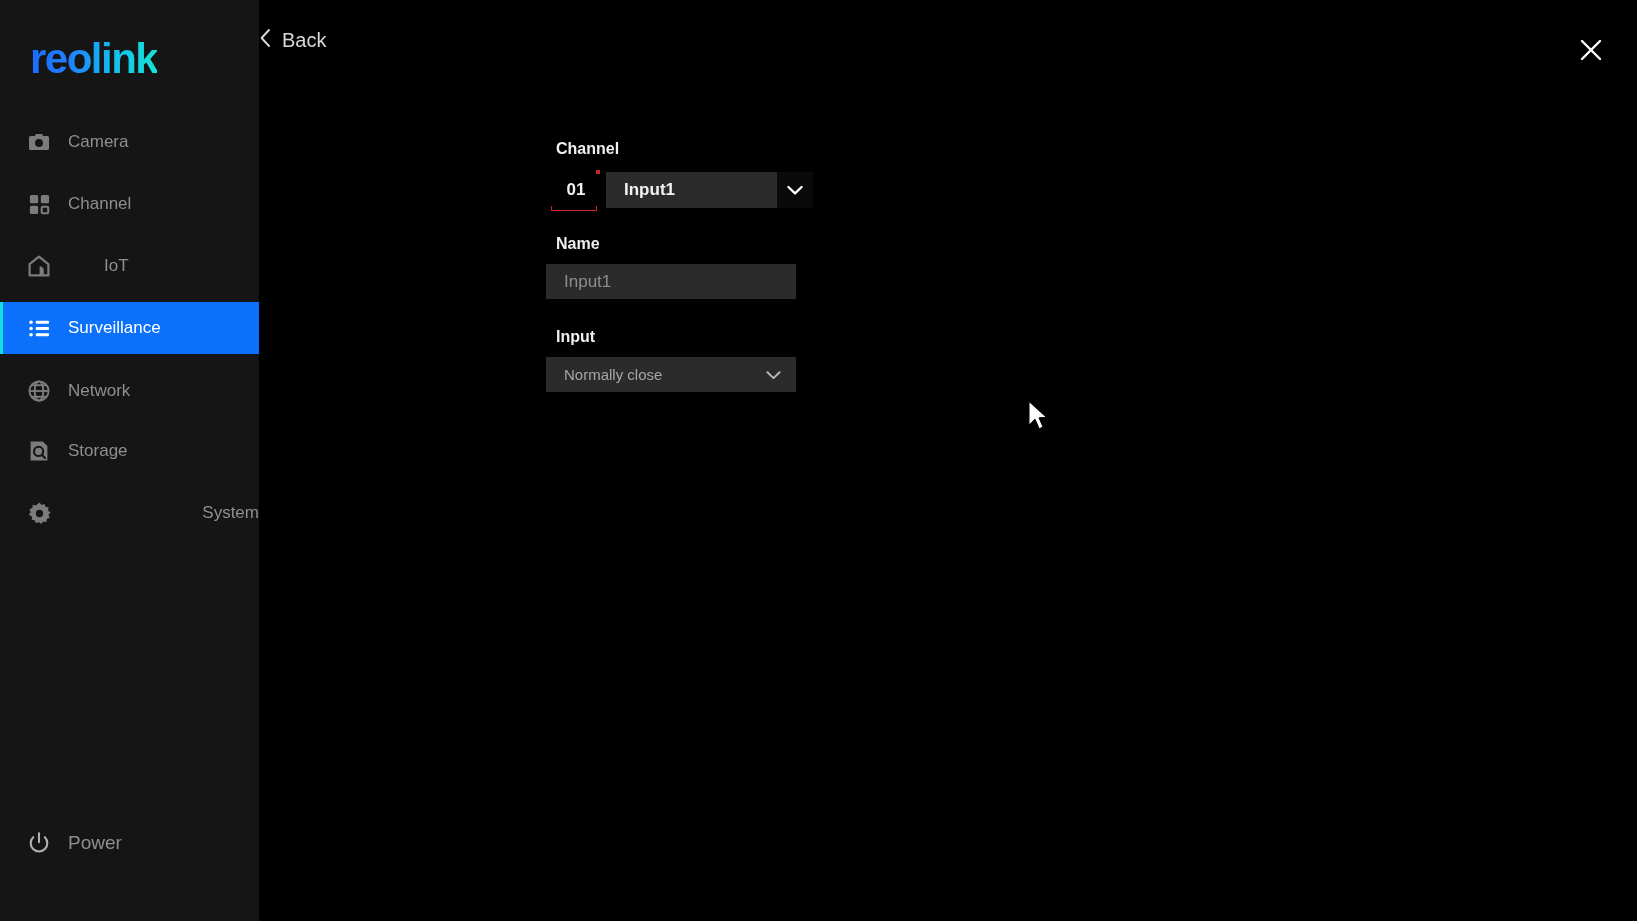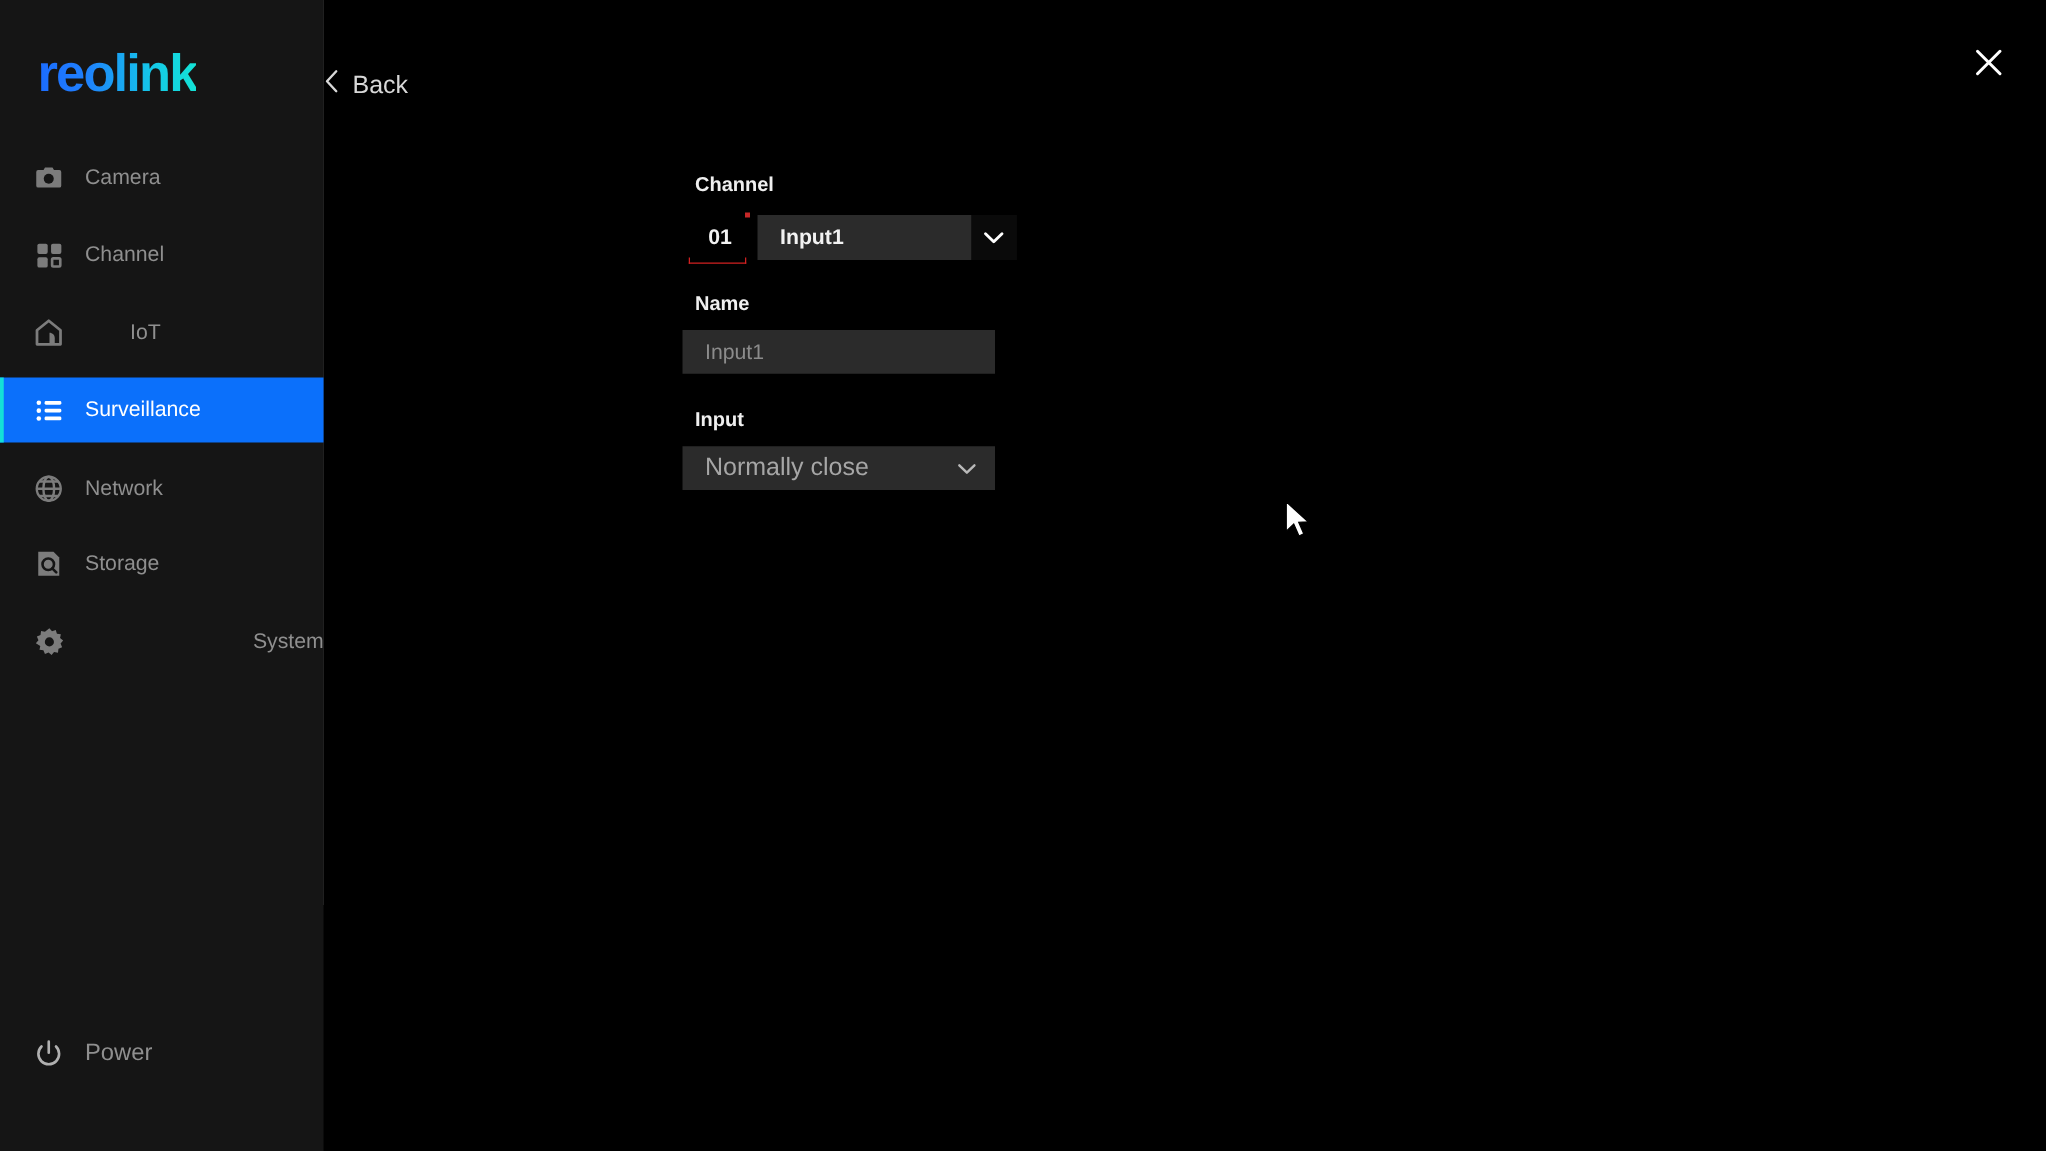--- a/index.html
+++ b/index.html
@@ -2,21 +2,21 @@
 <html><head>
 <meta charset="utf-8">
 <style>
   * { margin:0; padding:0; box-sizing:border-box; }
   html, body {
     width:1637px; height:921px;
     background:#000;
     font-family:"Liberation Sans", sans-serif;
     overflow:hidden;
   }
-  #app { position:relative; width:1637px; height:724px; display:flex; background:#737373; }
+  #app { position:relative; width:1637px; height:724px; display:flex; background:#4d7c0f; }
 
   
   #sidebar {
     width:259px; height:921px;
     background:#151515;
     position:relative;
     flex:0 0 259px;
   }
   #logo {
     position:absolute; left:30px; top:38px;
@@ -53,21 +53,21 @@
     color:#8f8f8f; font-size:19px; cursor:pointer;
   }
 
   
   #main { position:relative; flex:1; height:921px; background:#000; }
 
   #back-btn {
     position:absolute; left:297px; top:28px;
     display:flex; align-items:center; gap:10px;
     color:#d8d8d8; font-size:20px; cursor:pointer;
-    transform:translateX(-297px); left:297px;margin-top:27px;
+    transform:translateX(-297px); left:297px;
   }
   #back-btn .chev { display:block; }
 
   #page-title {
     position:absolute; left:297px; top:76px;
     color:#ffffff; font-size:29px; font-weight:700;
     letter-spacing:0.2px; white-space:nowrap;
   }
 
   #close-btn {
@@ -133,21 +133,21 @@
 
   
   #type-select {
     position:absolute; left:287px; top:357px;
     width:250px; height:35px;
     background:#2b2b2b;
     display:flex; align-items:center; position:relative;
     cursor:pointer;
   }
   #type-select .val {
-    padding-left:18px; color:#a6a6a6; font-size:20px;
+    padding-left:18px; color:#a6a6a6; font-size:15px;
   }
   #type-select .chev {
     position:absolute; right:14px; top:50%; transform:translateY(-50%);
     display:flex;
   }
 
   
   #cursor { position:absolute; left:1025px; top:398px; pointer-events:none; }
 </style>
 </head>

